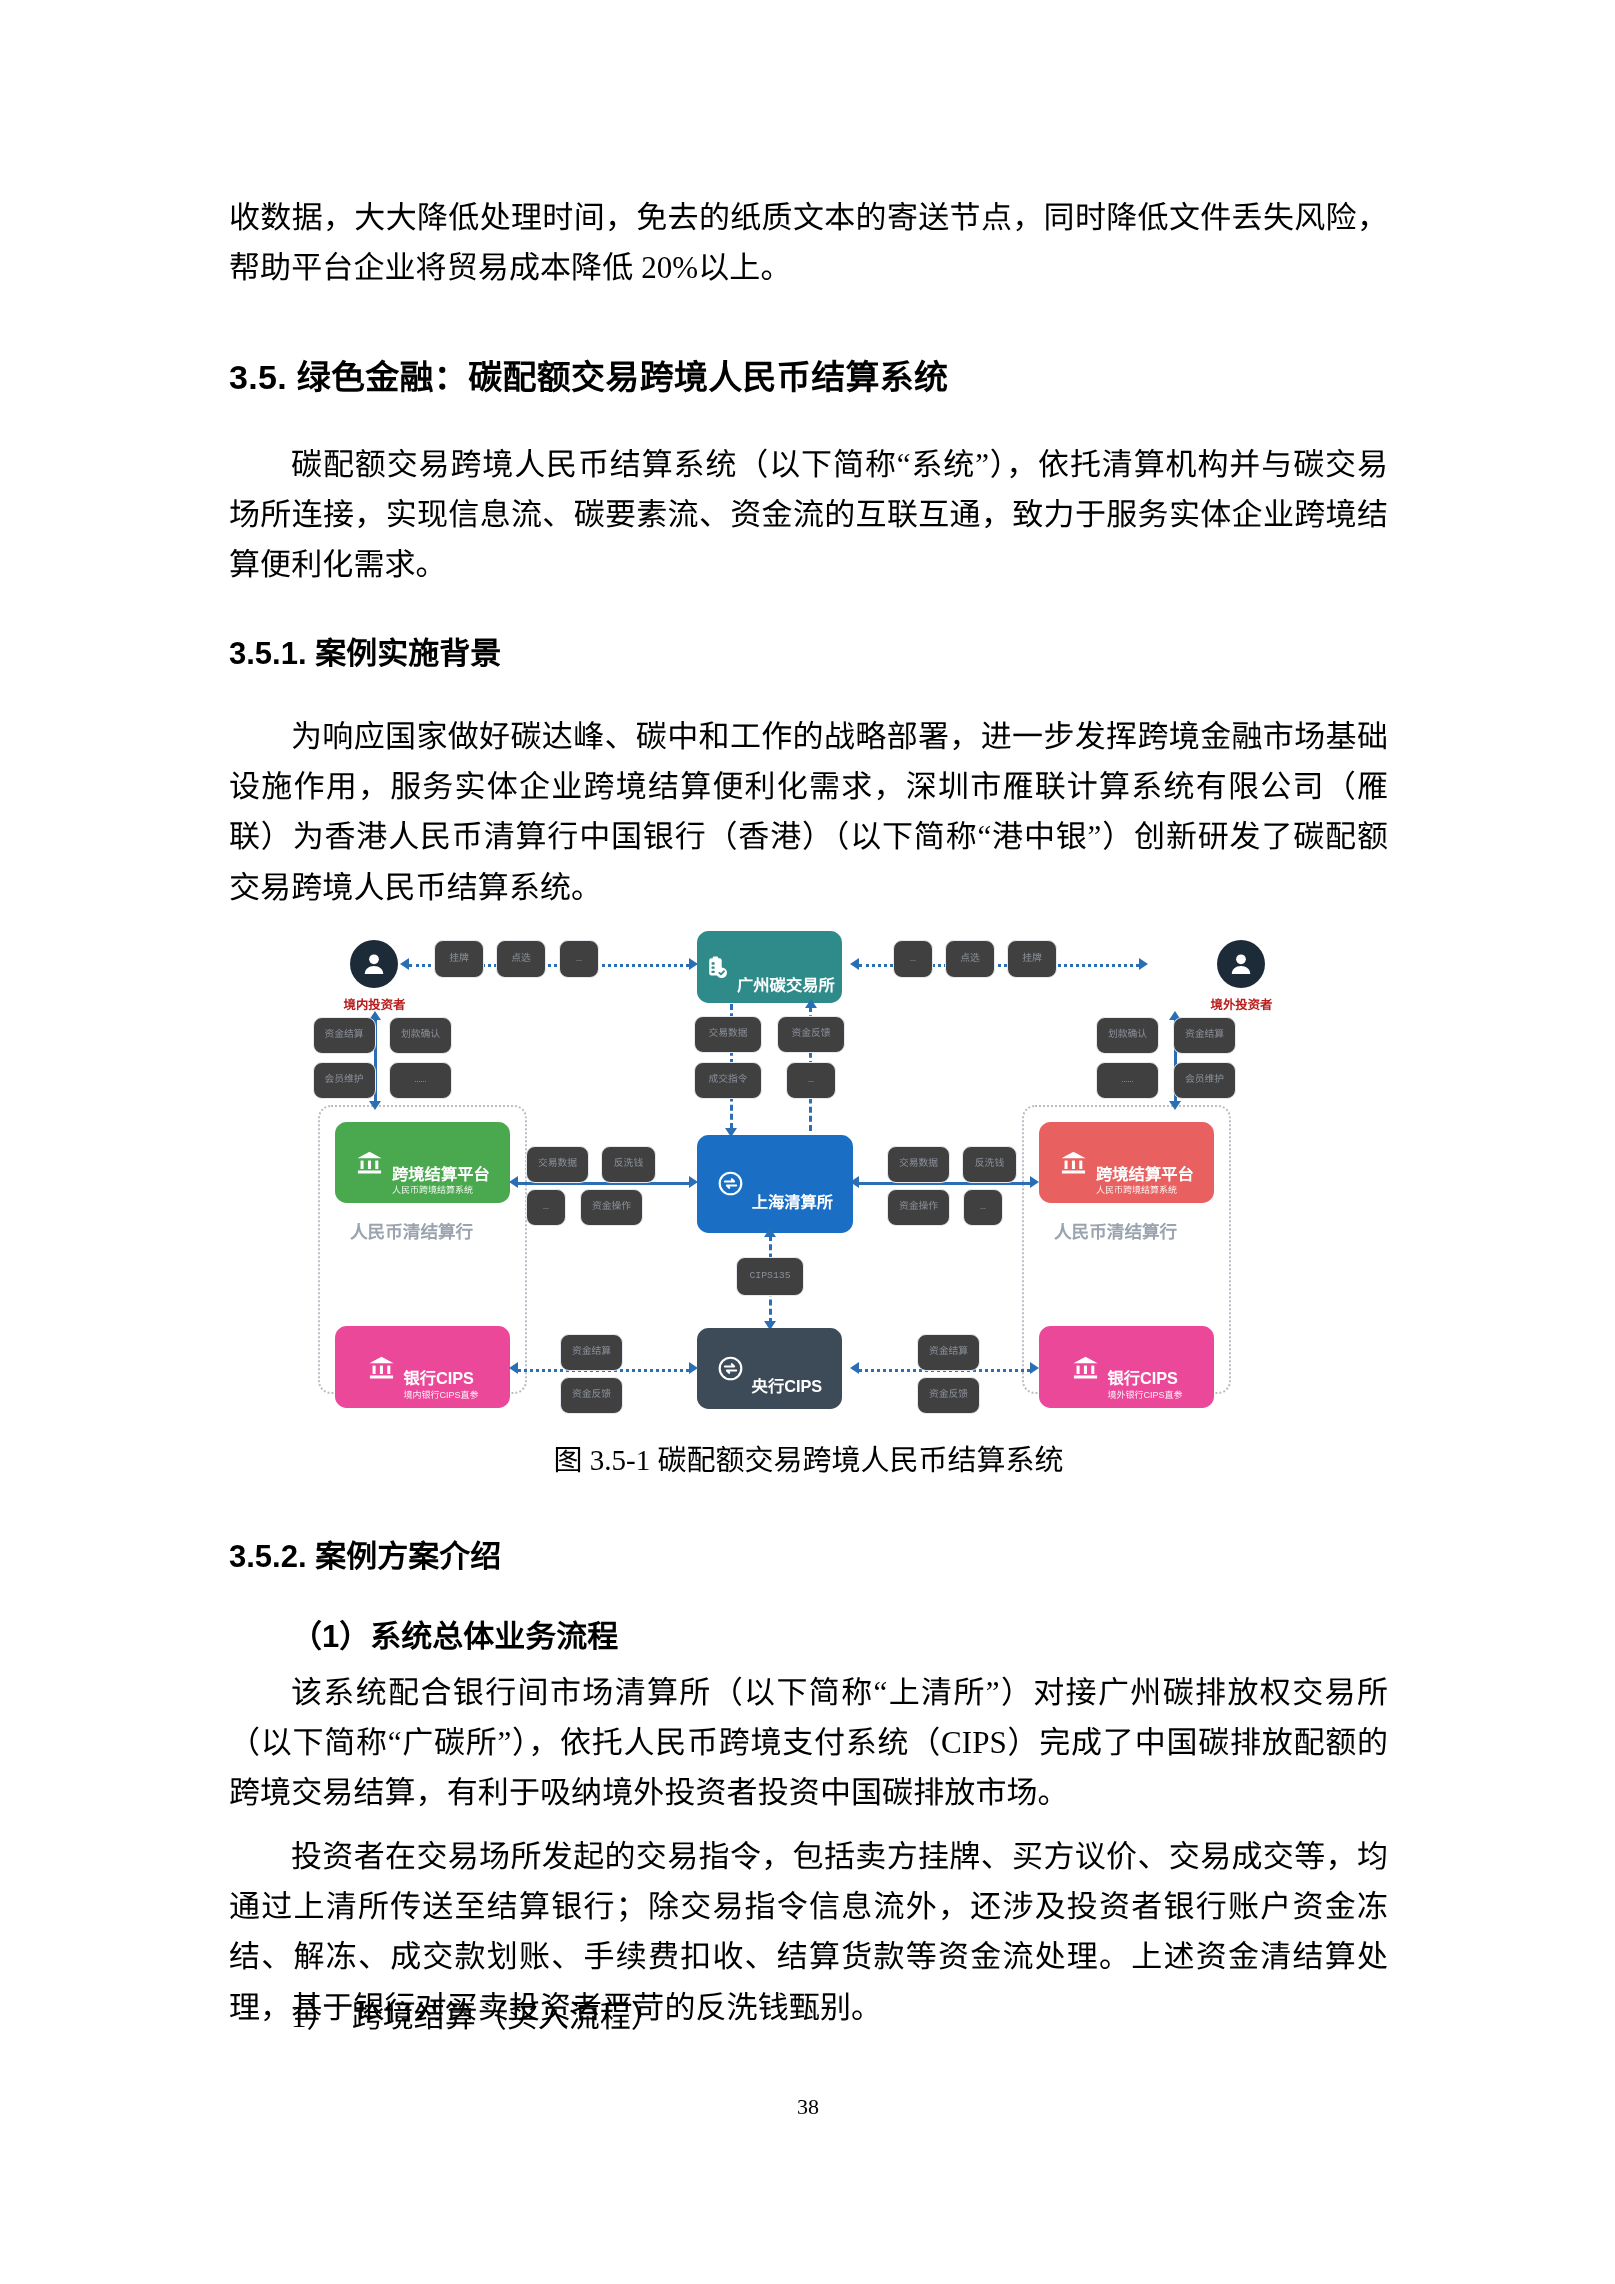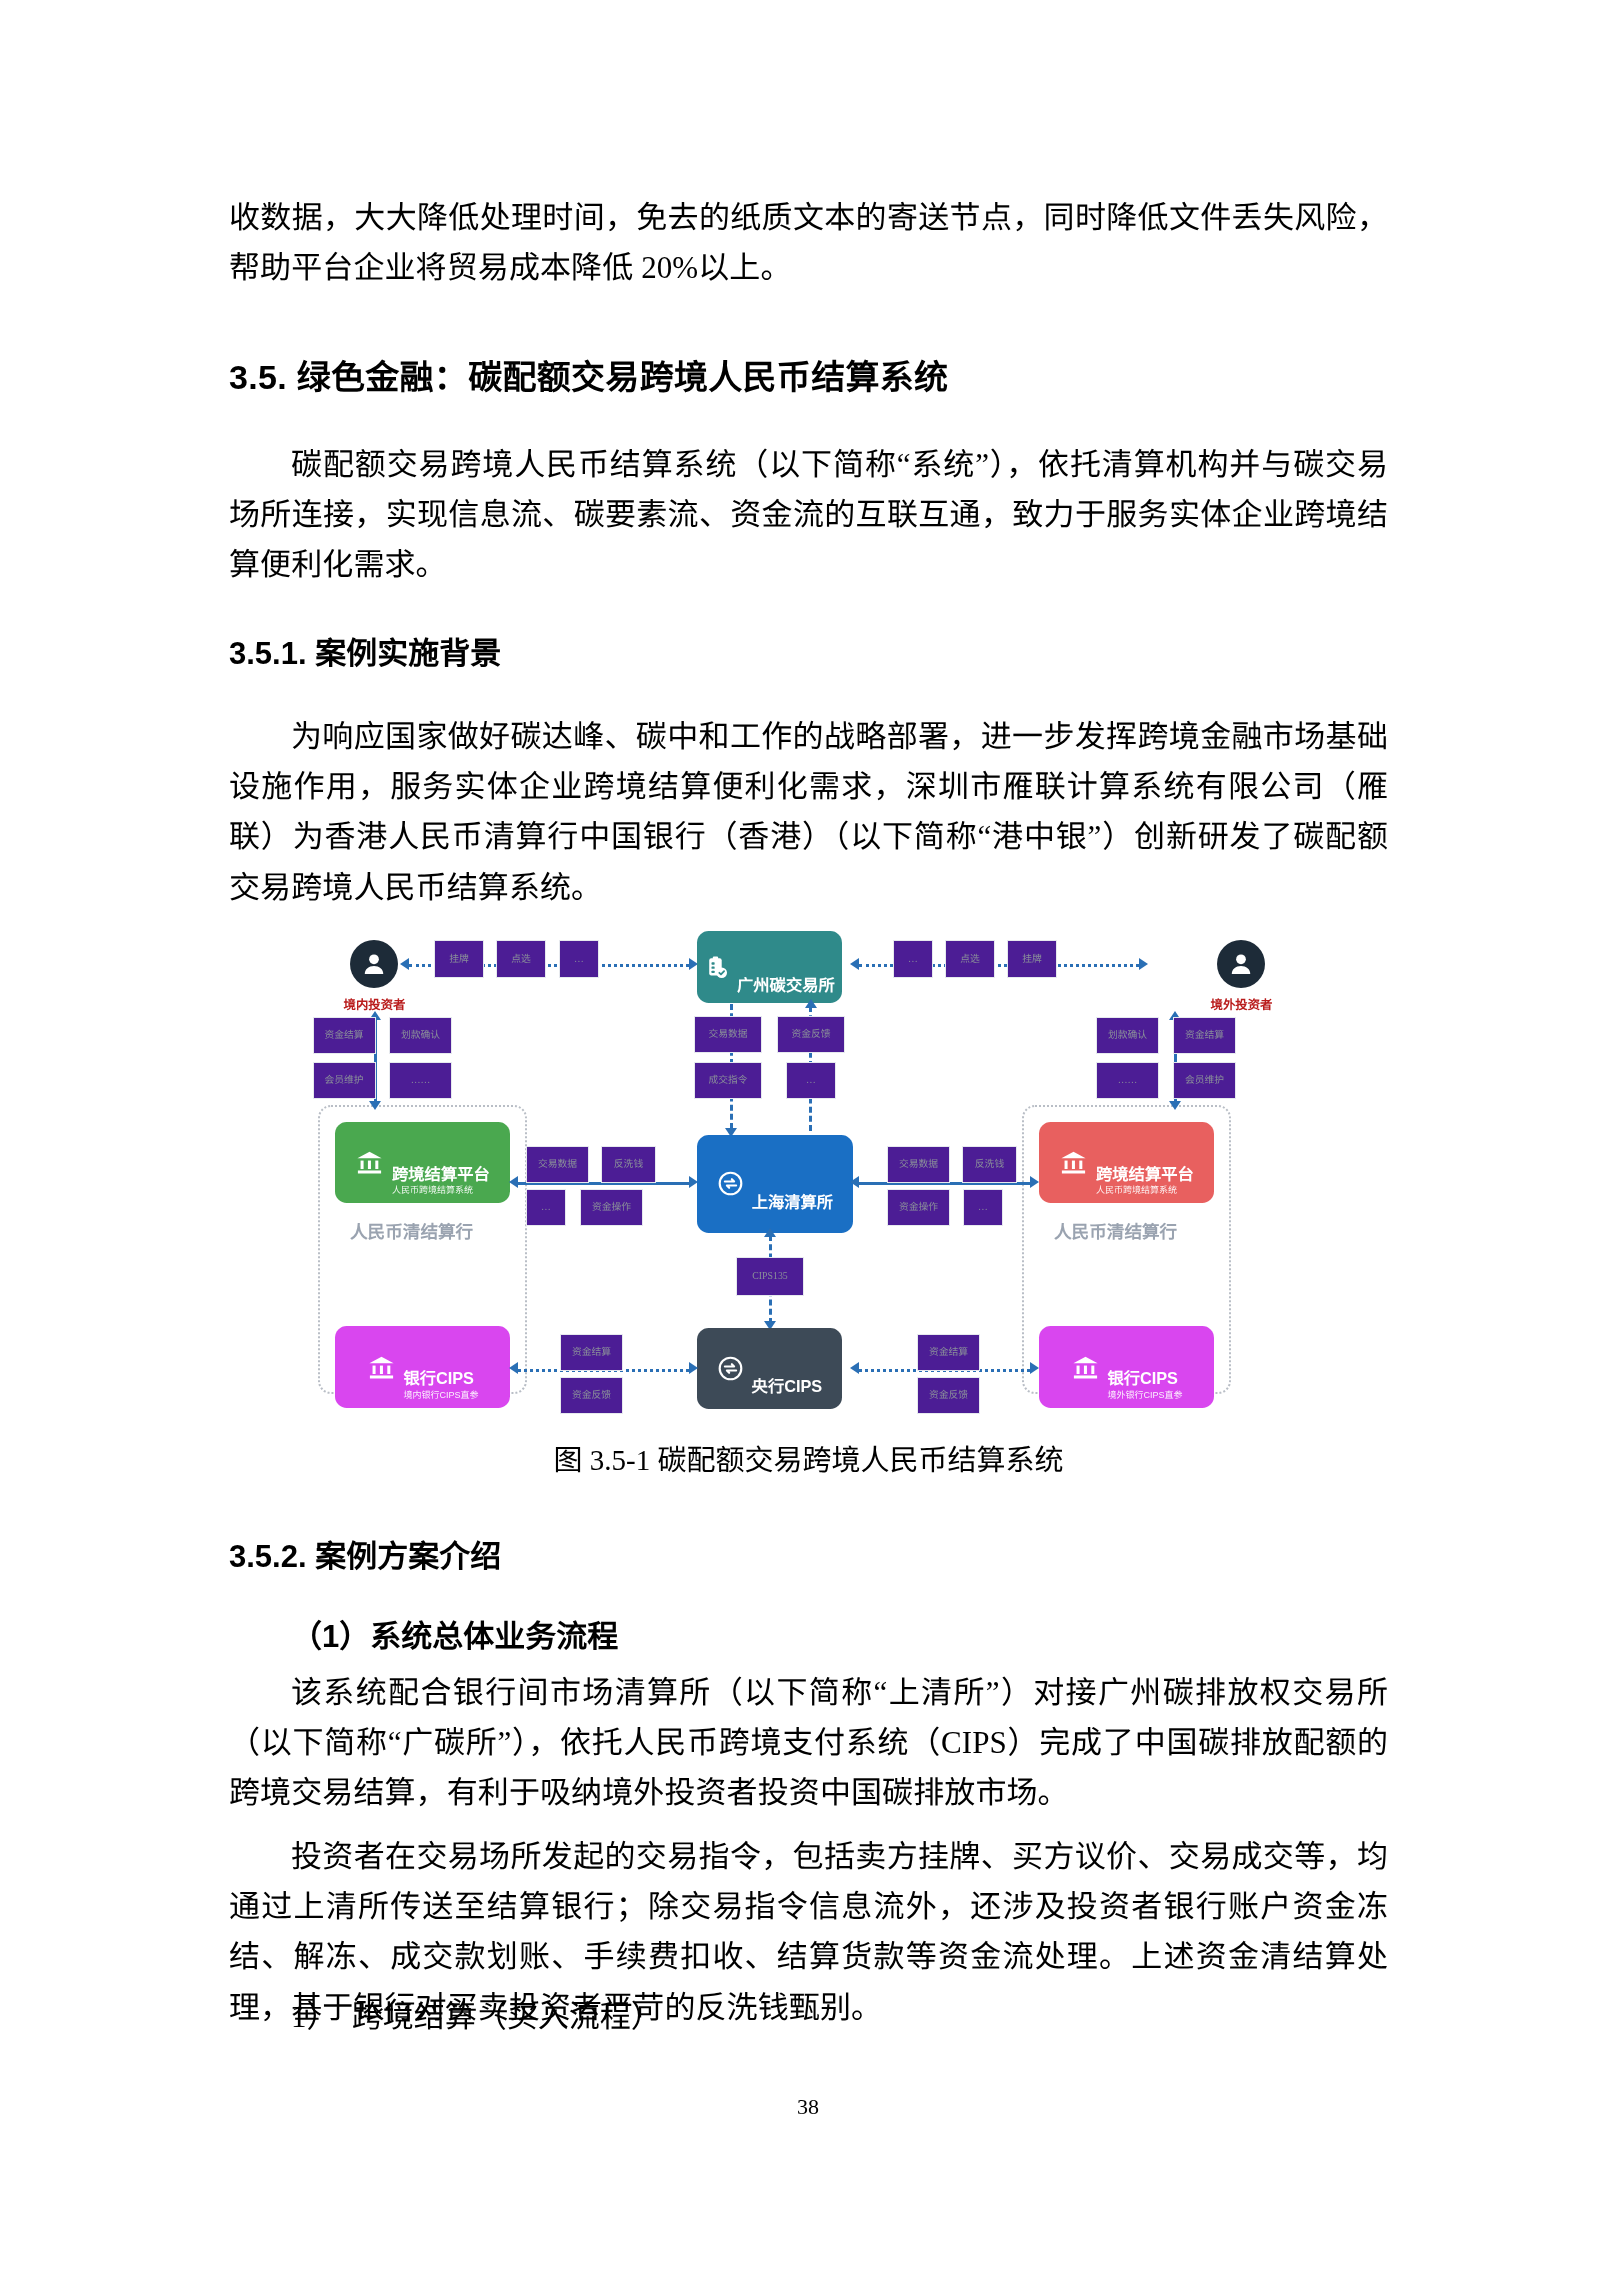--- a/index.html
+++ b/index.html
@@ -105,24 +105,24 @@
     top: 926px;
     width: 1004px;
     height: 482px;
     background: #ffffff;
   }
 
   
   .chip {
     position: absolute;
     border: 1.3px solid #e6e9ee;
-    border-radius: 0;
-    background: #4c1d95;
+    border-radius: 9px;
+    background: #404040;
     color: #8a8f99;
-    font-family: Liberation Serif, serif;
+    font-family: Liberation Mono, monospace;
     font-size: 9.8px;
     display: flex;
     align-items: center;
     justify-content: center;
     text-align: center;
     line-height: 1.1;
     box-sizing: border-box;
     white-space: nowrap;
   }
 
@@ -144,21 +144,21 @@
   }
   .box .labels { display: flex; flex-direction: column; align-items: flex-start; margin-top: 36px; }
   .box .t1 { font-size: 16.3px; font-weight: bold; line-height: 1.15; }
   .box .t2 { font-size: 9px; font-weight: normal; line-height: 1.2; opacity: .92; margin-top: 2px; }
   .box.single .t1 { font-size: 16.3px; }
 
   .box-teal  { background: #2f8a8a; }
   .box-blue  { background: #1a6fc4; }
   .box-green { background: #4aa84f; }
   .box-red   { background: #e8605f; }
-  .box-gray  { background: #d946ef; }
+  .box-gray  { background: #ec4899; }
   .box-dark  { background: #3d4a57; }
 
   
   .group {
     position: absolute;
     border: 2px dotted #b9bec6;
     border-radius: 13px;
     box-sizing: border-box;
   }
   .group-label {

